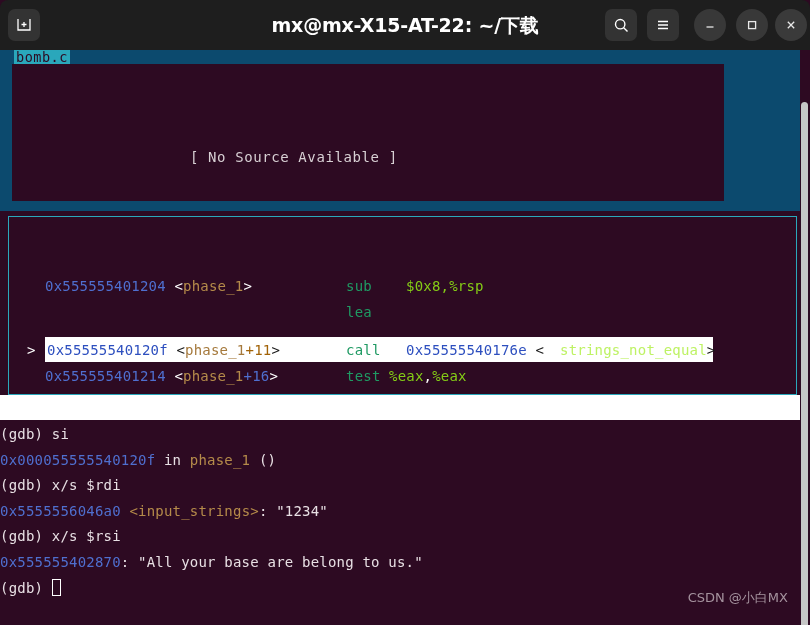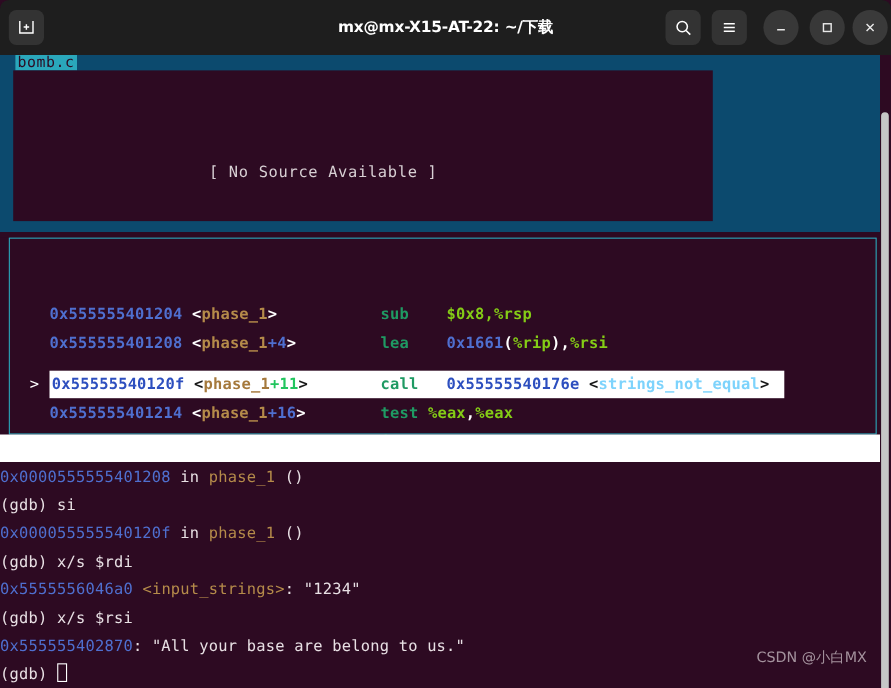--- a/index.html
+++ b/index.html
@@ -55,21 +55,21 @@
   .tb-close { left: 775px; background: #3a3a3a; }
 
   .tb-title {
     position: absolute;
     left: 0; top: 0;
     width: 810px; height: 50px;
     line-height: 50px;
     text-align: center;
     color: #ffffff;
     font-family: "DejaVu Sans", sans-serif;
-    font-size: 14px;
+    font-size: 19px;
     font-weight: bold;
     letter-spacing: -0.2px;
   }
 
   
   .term {
     position: absolute;
     left: 0; top: 50px;
     width: 810px; height: 575px;
     background: #2d0a22;
@@ -80,21 +80,21 @@
   .srcframe {
     position: absolute;
     left: 0; top: 0;
     width: 800px; height: 161px;
     background: #0c4a6e;
     padding-left: 40px;
   }
   .srcframe-inner {
     position: absolute;
     left: 12px; top: 14px;
-    width: 636px; height: 137px;
+    width: 712px; height: 137px;
     background: #2d0a22;
   }
   .srcframe-title {
     position: absolute;
     left: 14px; top: 0px;
     height: 14px;
     line-height: 15px;
     color: #2d0a22;
     font-size: 13.5px;
     letter-spacing: 0.5px;
@@ -126,21 +126,20 @@
     background: #2d0a22;
   }
   .asmline {
     position: absolute;
     left: 0;
     height: 26px;
     line-height: 26px;
     font-size: 14px;
     white-space: pre;
     letter-spacing: 0.2px;
-    font-weight: bold;
   }
   .marker {
     position: absolute;
     left: 18px;
     color: #ffffff;
     font-size: 14px;
     line-height: 26px;
     height: 26px;
   }
   .hl {
@@ -159,22 +158,22 @@
   .c-num  { color: #4f6fcf; }
   .c-cmt  { color: #e8e0e4; }
   .c-plain{ color: #e8e0e4; }
   .c-red  { color: #cc2233; }
 
   
   .h-addr { color: #2d4fbf; }
   .h-sym  { color: #a5793c; }
   .h-ang  { color: #171717; }
   .h-op   { color: #1f9a63; }
-  .h-num  { color: #22c55e; }
-  .h-red  { color: #7dd3fc; }
+  .h-num  { color: #a16207; }
+  .h-red  { color: #bef264; margin-left: 16px; }
 
   
   .statusline {
     position: absolute;
     left: 0; top: 345px;
     width: 802px; height: 25px;
     background: #ffffff;
     color: #171717;
     font-size: 14px;
     line-height: 25px;
@@ -288,23 +287,21 @@
 
   <div class="asmframe">
     <div class="hl"></div>
 
     <div class="marker" style="top:56px"></div>
     <div class="asmline" style="top:56px; left:36px"><span class="c-addr">0x555555401204</span><span class="c-plain"> </span><span class="c-ang">&lt;</span><span class="c-sym">phase_1</span><span class="c-num"></span><span class="c-ang">&gt;</span></div>
     <div class="asmline" style="top:56px; left:337px"><span class="c-op">sub</span></div>
     <div class="asmline" style="top:56px; left:397px"><span class="c-reg">$0x8,%rsp</span></div>
 
     <div class="marker" style="top:82px"></div>
-    <div class="asmline" style="top:82px; left:36px"><span class="c-addr">0x555555401208</span><span class="c-plain"> </span><span class="c-ang">&lt;</span><span class="c-sym">phase_1</span><span class="c-num">+4</span><span class="c-ang">&gt;</span></div>
     <div class="asmline" style="top:82px; left:337px"><span class="c-op">lea</span></div>
-    <div class="asmline" style="top:82px; left:397px"><span class="c-num">0x1661</span><span class="c-ang">(</span><span class="c-reg">%rip</span><span class="c-ang">)</span><span class="c-ang">,</span><span class="c-reg">%rsi</span></div>
 
     <div class="marker" style="top:120px">&gt;</div>
     <div class="asmline" style="top:120px; left:38px"><span class="h-addr">0x55555540120f</span><span class="h-ang"> </span><span class="h-ang">&lt;</span><span class="h-sym">phase_1</span><span class="h-num">+11</span><span class="h-ang">&gt;</span></div>
     <div class="asmline" style="top:120px; left:337px"><span class="h-op">call</span></div>
     <div class="asmline" style="top:120px; left:397px"><span class="h-addr">0x55555540176e</span><span class="h-ang"> </span><span class="h-ang">&lt;</span><span class="h-red">strings_not_equal</span><span class="h-ang">&gt;</span></div>
 
     <div class="marker" style="top:146px"></div>
     <div class="asmline" style="top:146px; left:36px"><span class="c-addr">0x555555401214</span><span class="c-plain"> </span><span class="c-ang">&lt;</span><span class="c-sym">phase_1</span><span class="c-num">+16</span><span class="c-ang">&gt;</span></div>
     <div class="asmline" style="top:146px; left:337px"><span class="c-op">test</span></div>
     <div class="asmline" style="top:146px; left:380px"><span class="c-reg">%eax</span><span class="c-ang">,</span><span class="c-reg">%eax</span></div>
@@ -316,21 +313,20 @@
   </div>
 
   <div class="statusline">
     
     
     
   </div>
 
   <div class="console">
 
-    <div class="cline"><span class="c-addr">0x0000555555401208</span><span class="c-plain"> in </span><span class="c-sym">phase_1</span><span class="c-plain"> ()</span></div>
 
     <div class="cline"><span class="c-plain">(gdb) </span><span class="c-plain">si</span></div>
 
     <div class="cline"><span class="c-addr">0x000055555540120f</span><span class="c-plain"> in </span><span class="c-sym">phase_1</span><span class="c-plain"> ()</span></div>
 
     <div class="cline"><span class="c-plain">(gdb) </span><span class="c-plain">x/s $rdi</span></div>
 
     <div class="cline"><span class="c-addr">0x5555556046a0</span><span class="c-plain"> </span><span class="c-sym">&lt;input_strings&gt;</span><span class="c-plain">: "1234"</span></div>
 
     <div class="cline"><span class="c-plain">(gdb) </span><span class="c-plain">x/s $rsi</span></div>

